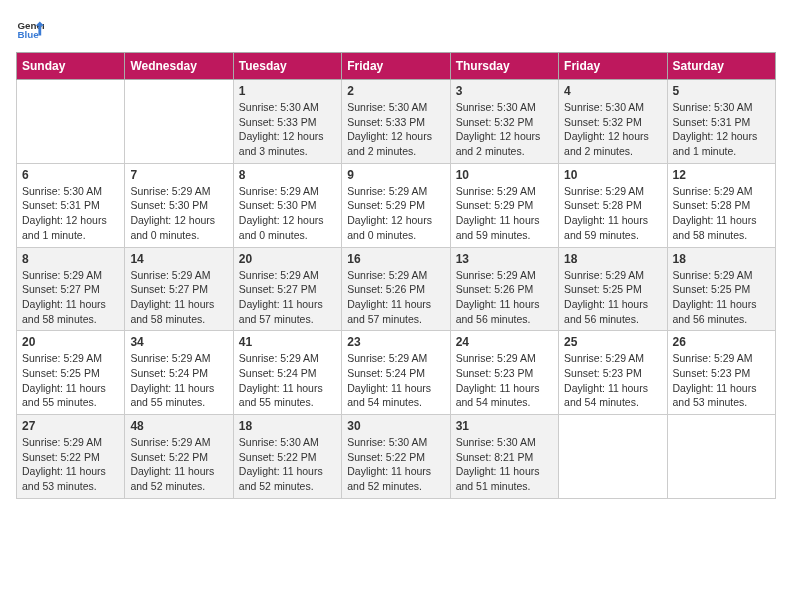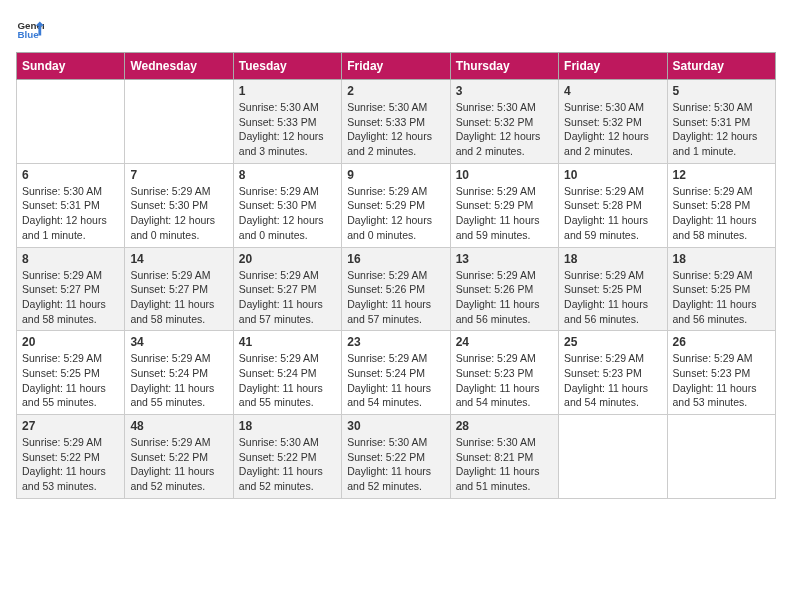--- a/index.html
+++ b/index.html
@@ -349,21 +349,21 @@
       </td>
         <td>
         <span class="day-number">30</span>
         <div class="day-info">
           <span>Sunrise: 5:30 AM</span><br>
           <span>Sunset: 5:22 PM</span><br>
           <span>Daylight: 11 hours and 52 minutes.</span>
         </div>
       </td>
         <td>
-        <span class="day-number">28</span>
+        <span class="day-number">31</span>
         <div class="day-info">
           <span>Sunrise: 5:30 AM</span><br>
           <span>Sunset: 8:21 PM</span><br>
           <span>Daylight: 11 hours and 51 minutes.</span>
         </div>
       </td>
         <td class="empty-cell"></td>
         <td class="empty-cell"></td>
       </tr>
     </tbody>

